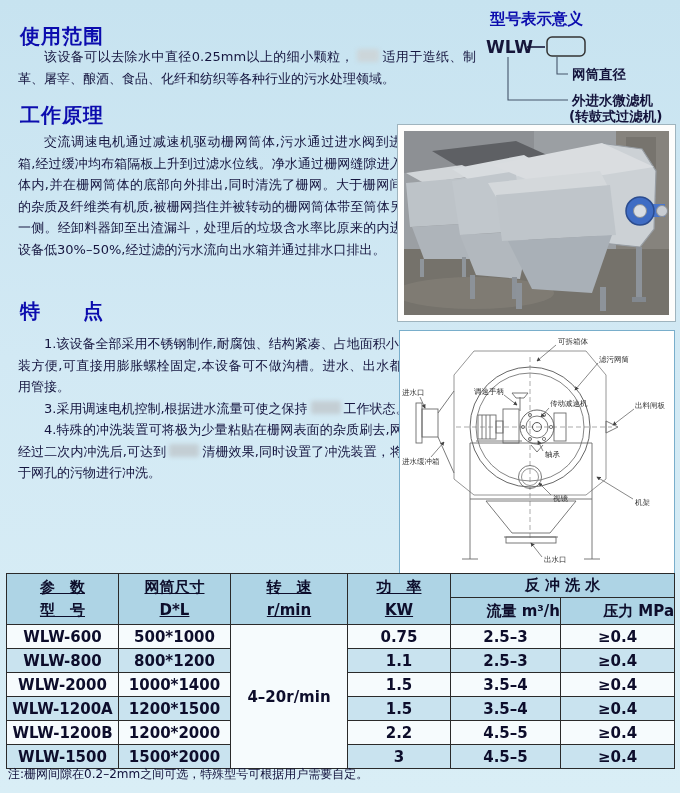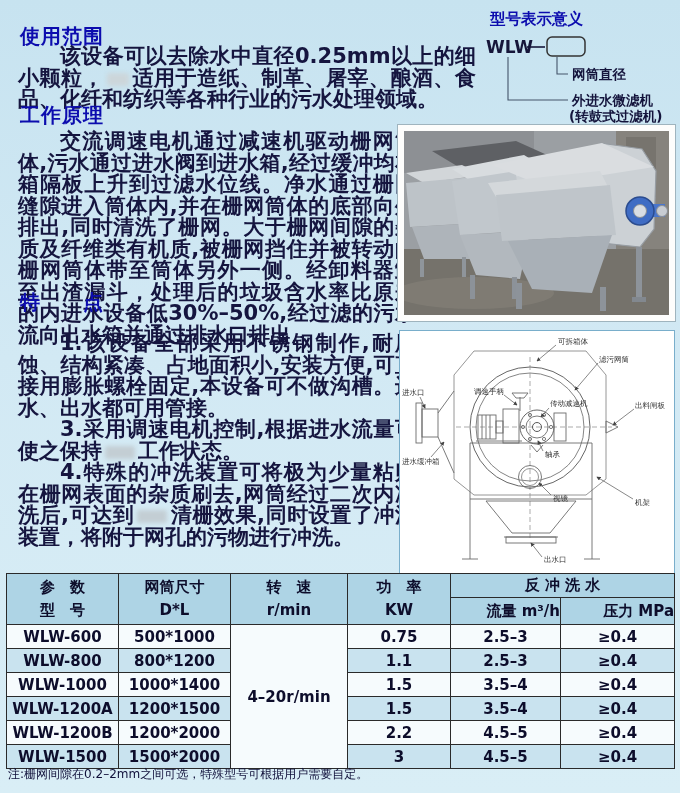--- a/index.html
+++ b/index.html
@@ -3,36 +3,36 @@
 <meta charset="utf-8">
 <style>
   html,body{margin:0;padding:0;background:#e8eef2;}
   .page{
     position:relative;width:680px;height:793px;overflow:hidden;
     background:linear-gradient(180deg,#c7e3f0 0%,#d2e9f4 45%,#d9eef6 100%);
     font-family:"DejaVu Sans","Liberation Sans",sans-serif;
     color:#14143c;
   }
   .h1{position:absolute;font-weight:bold;color:#0c0cae;font-size:20px;letter-spacing:1px;white-space:pre;}
-  .body-text{position:absolute;font-size:21px;line-height:21.5px;font-weight:700;text-align:justify;color:#15153f;}
+  .body-text{position:absolute;font-size:13px;line-height:21.5px;font-weight:400;text-align:justify;color:#15153f;}
   .indent p, p.indent{text-indent:2em;margin:0;}
   .blur-patch{display:inline-block;width:30px;height:13px;background:#c3ced4;border-radius:2px;filter:blur(2px);vertical-align:-1px;margin:0 3px;}
   .blur-patch.small{width:22px;background:#ccd6da;}
   
   .model-legend{position:absolute;left:450px;top:2px;width:230px;height:126px;}
   
   .photo-frame{position:absolute;left:397px;top:124px;width:279px;height:198px;background:#fdfdfc;border:1px solid #9fb4be;box-sizing:border-box;padding:6px;}
   .photo-frame svg{display:block;}
   
   .diagram-frame{position:absolute;left:399px;top:330px;width:276px;height:282px;background:#ffffff;border:1px solid #79aecb;box-sizing:border-box;}
   
   .spec-table{position:absolute;left:6px;top:573px;width:668px;border-collapse:collapse;table-layout:fixed;font-size:15px;color:#0d0d2b;}
   .spec-table td{border:1px solid #2a2a2a;text-align:center;vertical-align:middle;padding:0;font-weight:600;overflow:hidden;}
   .spec-table .hdr{background:#aed4e5;}
-  .spec-table .hline{line-height:23px;white-space:pre;}
+  .spec-table .hline{line-height:23px;white-space:pre;text-decoration:underline;}
   .spec-table .sub{height:26px;background:#aed4e5;text-align:right;}
   .spec-table .top{height:23px;background:#aed4e5;}
   .row-w td{background:#f6fbfd;height:23px;text-align:center;}
   .row-b td{background:#c9e3ef;height:23px;}
   .speed-cell{background:#f6fbfd !important;font-weight:600;}
   .note{position:absolute;left:8px;top:766px;font-size:12px;font-weight:400;color:#10103a;}
   svg text{font-family:"DejaVu Sans","Liberation Sans",sans-serif;}
 </style>
 </head>
 <body>
@@ -94,21 +94,21 @@
       <rect x="232" y="116" width="6" height="52" fill="#8d939a"></rect>
       <rect x="228" y="166" width="14" height="5" fill="#82888f"></rect>
 
       <rect x="247" y="73" width="14" height="13" fill="#4a76cc"></rect>
       <circle cx="236" cy="80" r="14" fill="#3f6cc4" stroke="#2b4c8f" stroke-width="1.5"></circle>
       <circle cx="236" cy="80" r="6.5" fill="#d9dde3" stroke="#8a8f96" stroke-width="1"></circle>
       <circle cx="258" cy="80" r="5.5" fill="#c8ccd2" stroke="#8a8f96" stroke-width="1"></circle>
     </svg>
   </div>
 
-  <div class="h1" style="left:20px;top:289px;">特　　点</div>
+  <div class="h1" style="left:20px;top:298px;">特　　点</div>
   <div class="body-text" style="left:18px;top:333px;width:398px;">
     <p class="indent">1.该设备全部采用不锈钢制作,耐腐蚀、结构紧凑、占地面积小,安装方便,可直接用膨胀螺栓固定,本设备可不做沟槽。进水、出水都可用管接。</p>
     <p class="indent"><span>3.采用调速电机控制,根据进水流量可使之保持</span><span class="blur-patch"></span><span>工作状态。</span></p>
     <p class="indent"><span>4.特殊的冲洗装置可将极为少量粘贴在栅网表面的杂质刷去,网筒经过二次内冲洗后,可达到</span><span class="blur-patch"></span><span>清栅效果,同时设置了冲洗装置，将附于网孔的污物进行冲洗。</span></p>
   </div>
 
   <div class="diagram-frame">
     <svg width="274" height="236" viewBox="0 0 274 236">
       <defs>
         <marker id="arr" markerWidth="6" markerHeight="6" refX="5" refY="3" orient="auto">
@@ -243,21 +243,21 @@
         <td>≥0.4</td>
       </tr>
       <tr class="row-b">
         <td>WLW-800</td>
         <td>800*1200</td>
         <td>1.1</td>
         <td>2.5–3</td>
         <td>≥0.4</td>
       </tr>
       <tr class="row-w">
-        <td>WLW-1000</td>
+        <td>WLW-2000</td>
         <td>1000*1400</td>
         <td>1.5</td>
         <td>3.5–4</td>
         <td>≥0.4</td>
       </tr>
       <tr class="row-b">
         <td>WLW-1200A</td>
         <td>1200*1500</td>
         <td>1.5</td>
         <td>3.5–4</td>

